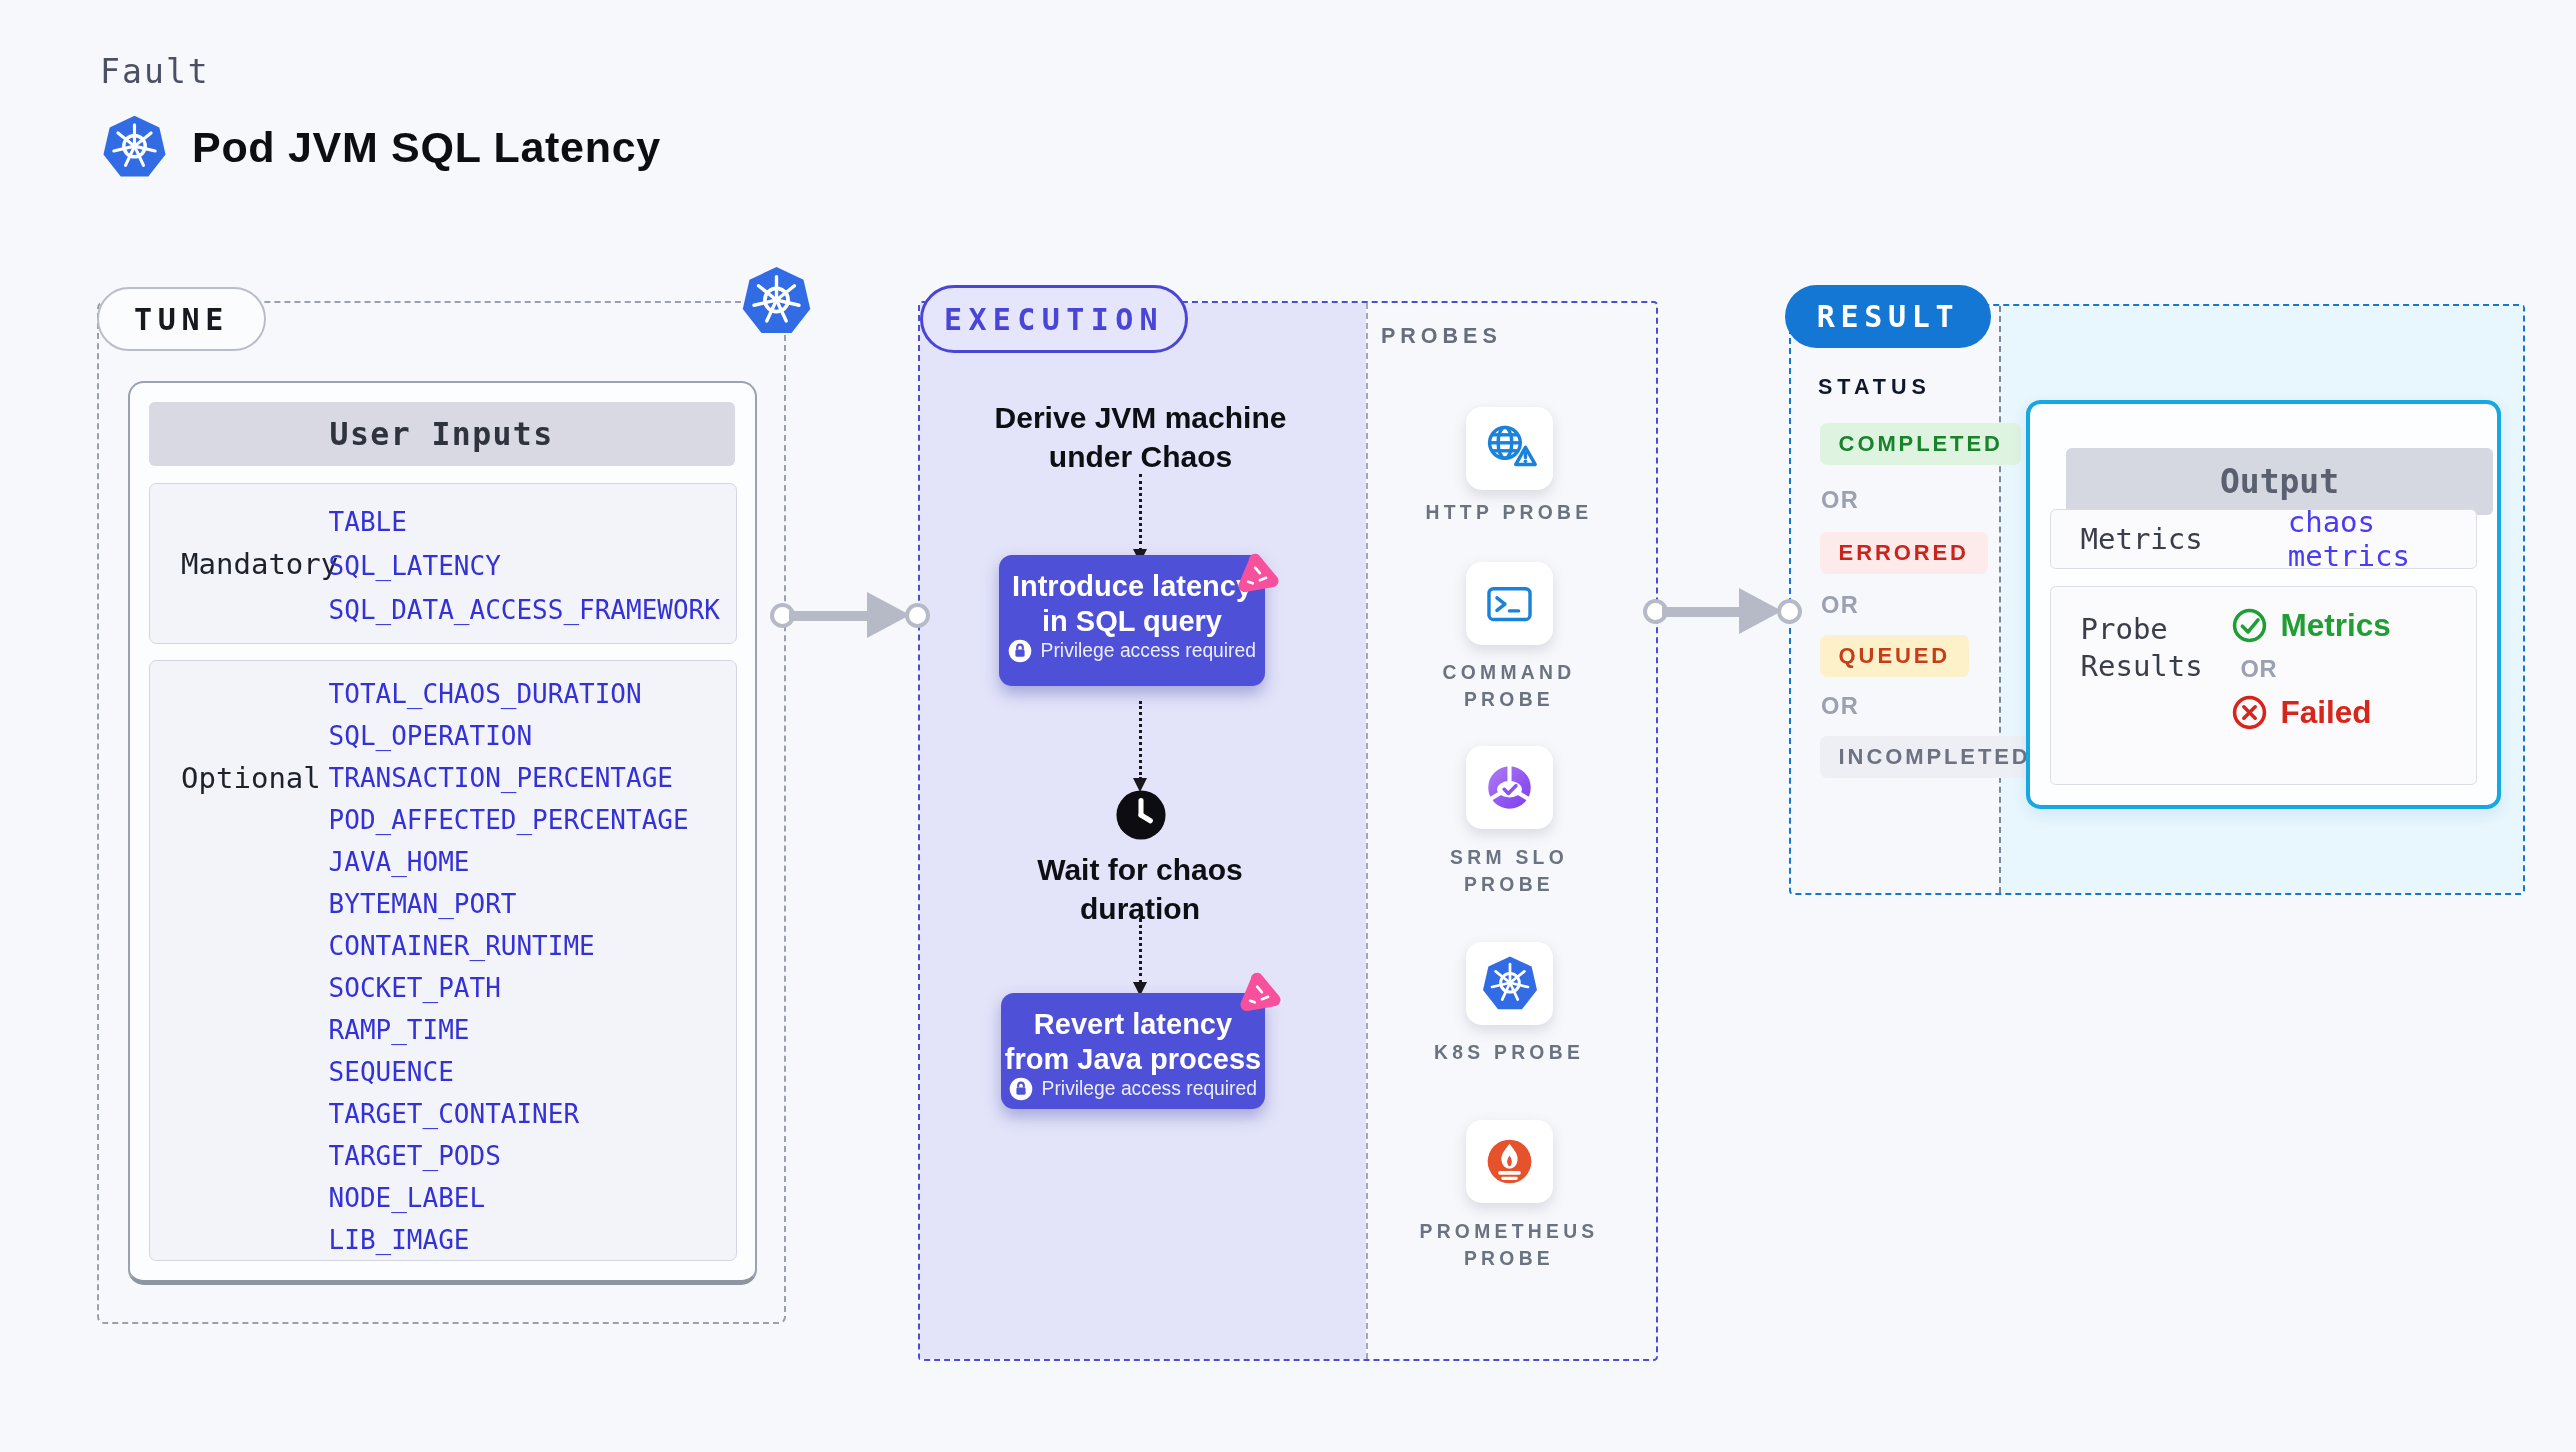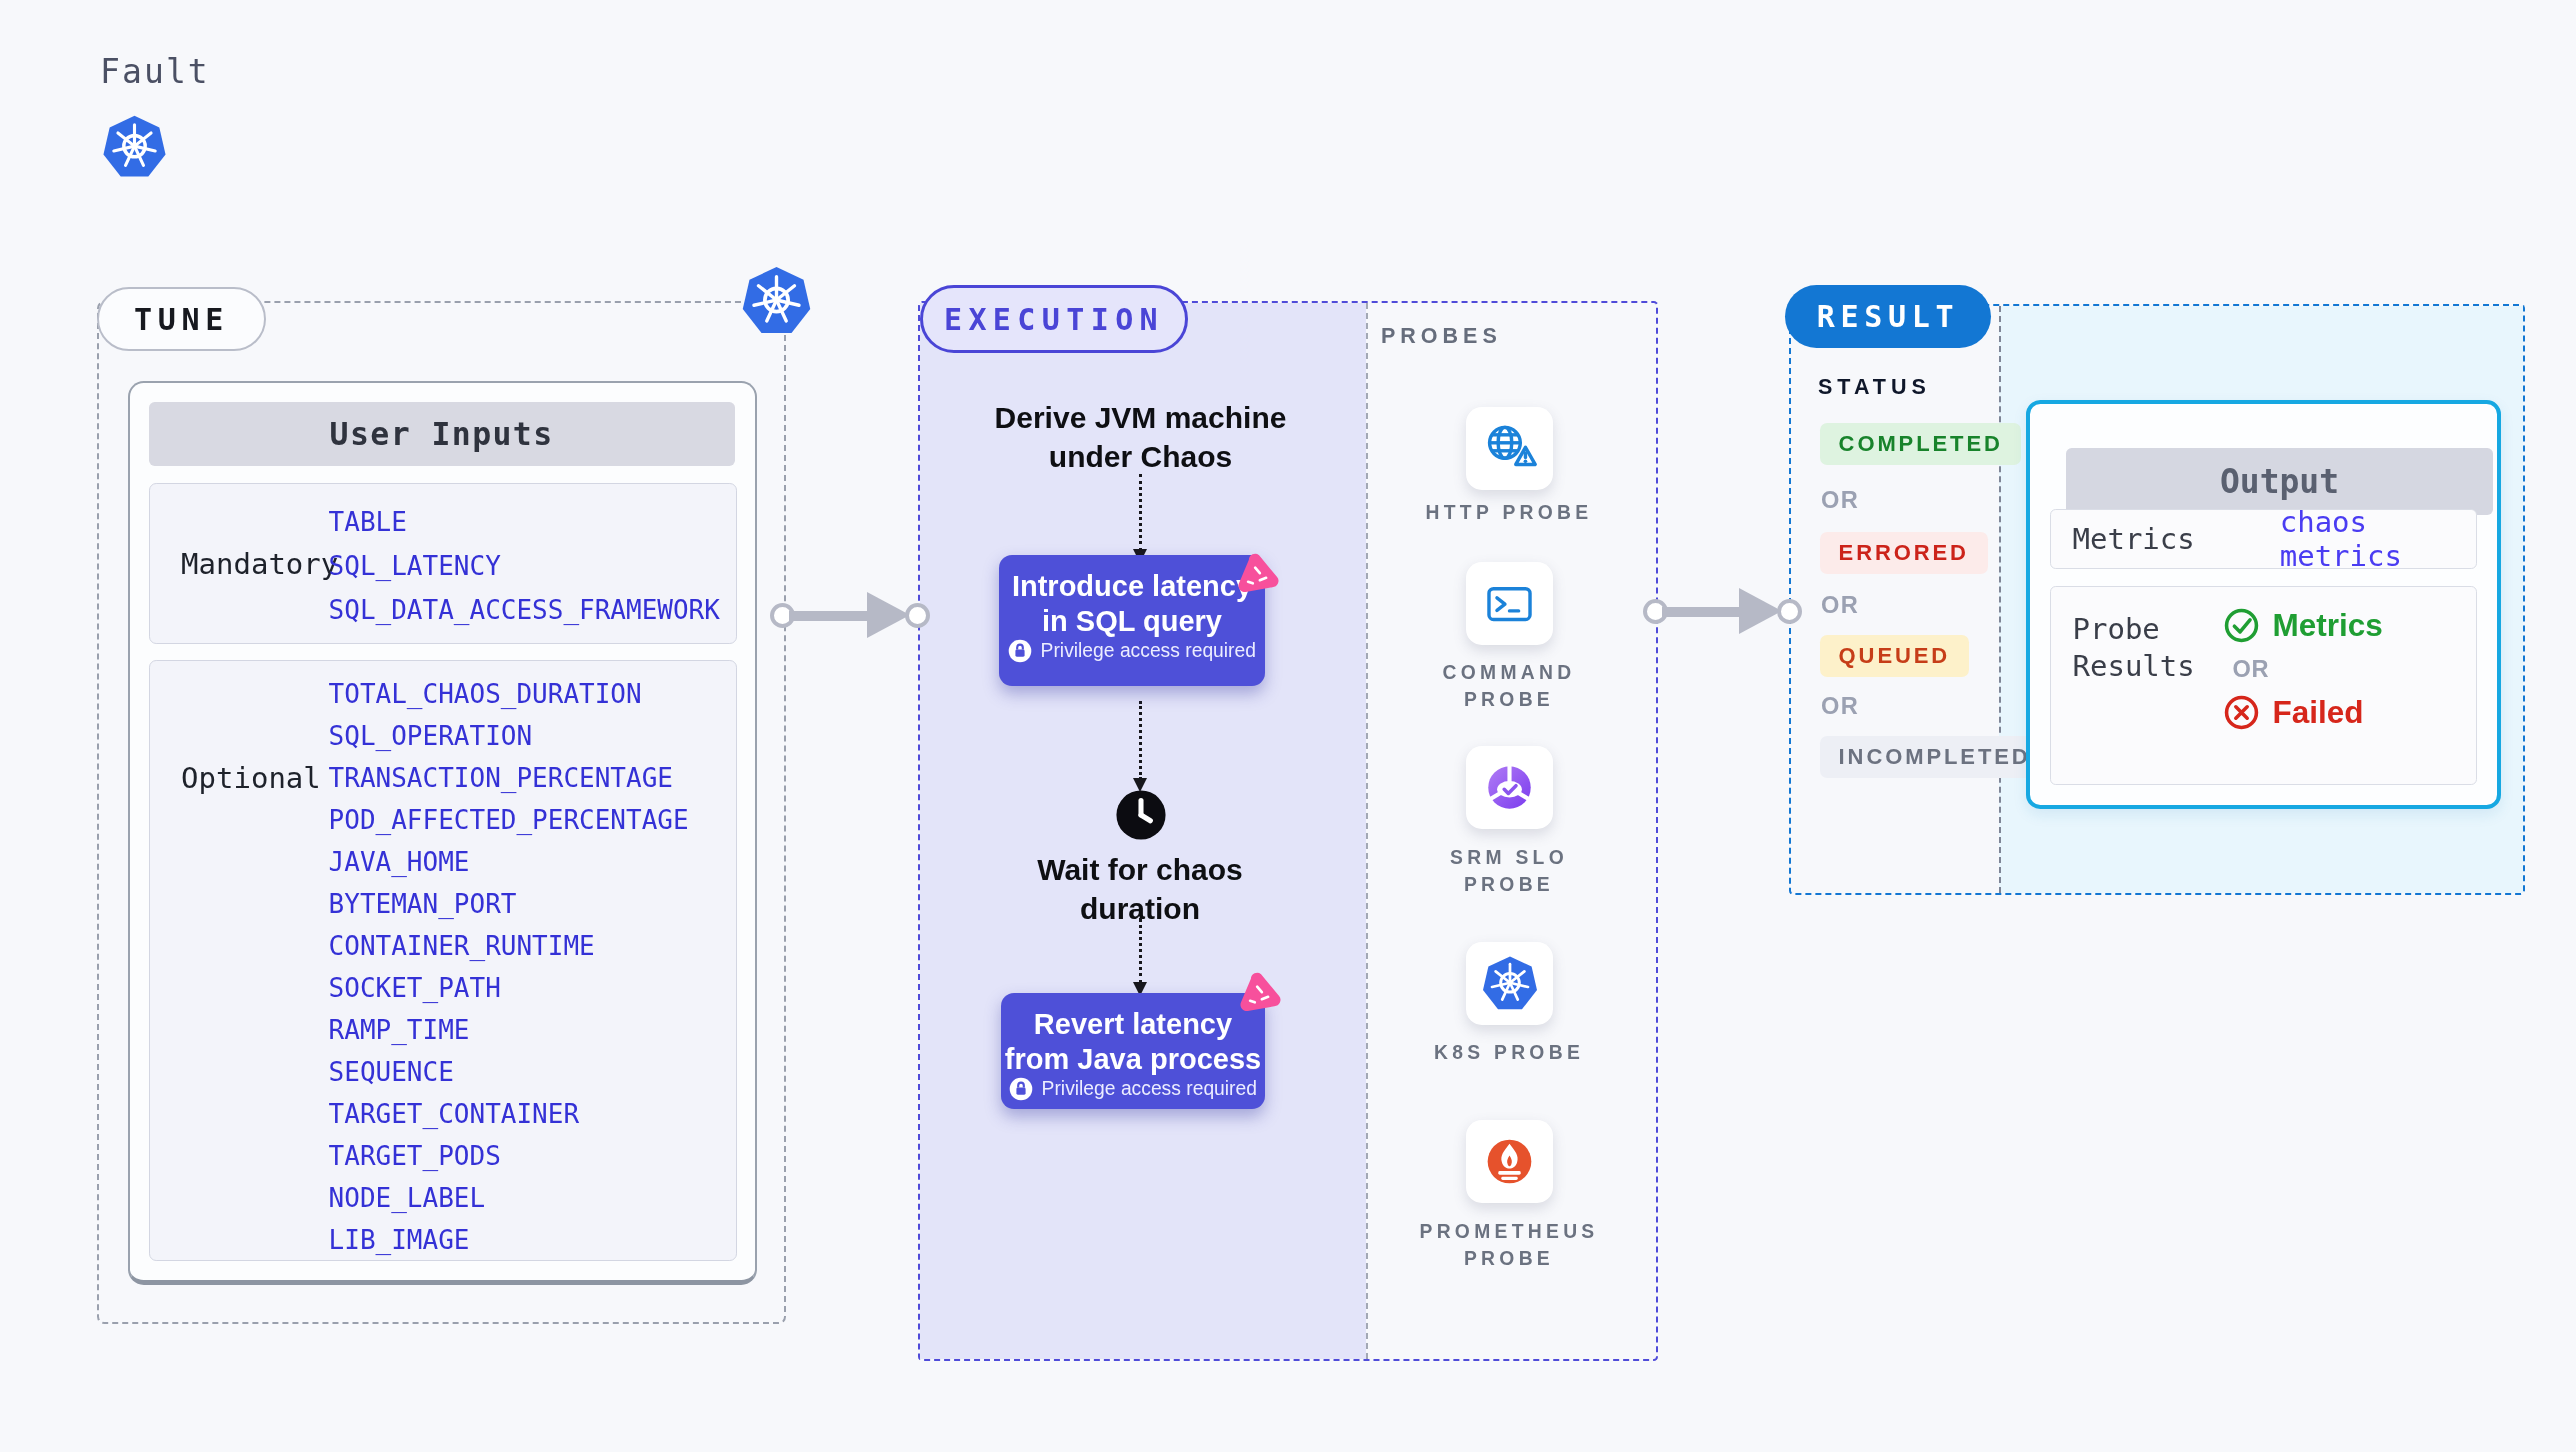--- a/index.html
+++ b/index.html
@@ -85,21 +85,21 @@
   .badge-errored{background:#fcebea;color:#cc231a;}
   .badge-queued{background:#fdf1ca;color:#c63d18;}
   .badge-incompleted{background:#edeff5;color:#6c7280;}
   .or-text{font-size:23.6px;font-weight:bold;color:#9ba1b2;letter-spacing:1.4px;}
 
   
   .output-card{left:2026px;top:400px;width:467px;height:401px;background:#fdfeff;
         border:4.3px solid #16a8e2;border-radius:14.3px;box-shadow:0 5.7px 14.3px rgba(22,120,180,0.10);}
   .output-header{left:36px;top:20px;width:427px;height:67px;background:#d5d7e1;border-radius:5.7px;
         font-size:33px;font-weight:bold;color:#5a6070;display:flex;align-items:center;justify-content:center;margin-top:24px;}
-  .output-row{left:20px;width:427px;background:#fbfbfd;border:1.4px solid #dadde6;border-radius:5.7px;box-sizing:border-box;}
+  .output-row{left:20px;width:427px;background:#fbfbfd;border:1.4px solid #dadde6;border-radius:5.7px;box-sizing:border-box;padding-left:8px;}
   .row-metrics{top:105px;height:60px;display:flex;align-items:center;}
   .metrics-label{font-size:29px;color:#3a3e49;padding-left:21.5px;}
   .metrics-value{font-size:29px;color:#4a3cf2;margin-left:85px;}
   .row-probe{top:182px;height:199px;display:flex;}
   .probe-res-label{font-size:29px;color:#3a3e49;line-height:37px;padding:24px 0 0 21.5px;width:150px;flex:0 0 150px;}
   .verdicts{padding-top:20px;}
   .verdict-row{display:flex;align-items:center;gap:13px;}
   .verdict-passed{font-size:31.5px;font-weight:bold;color:#1f9e33;}
   .verdict-failed{font-size:31.5px;font-weight:bold;color:#d6261b;}
   .verdict-or{font-size:23.6px;font-weight:bold;color:#9ba1b2;margin:11.5px 0 11.5px 10px;letter-spacing:0.7px;}
@@ -118,20 +118,21 @@
           <line x1="50" y1="48" x2="74" y2="29"></line>
         <line x1="50" y1="48" x2="80" y2="55"></line>
           <line x1="50" y1="48" x2="63" y2="76"></line>
         <line x1="50" y1="48" x2="37" y2="76"></line>
           <line x1="50" y1="48" x2="20" y2="55"></line>
         <line x1="50" y1="48" x2="26" y2="29"></line>
       </g>
       <circle cx="50" cy="48" r="15.5" fill="none" stroke="#fff" stroke-width="5"></circle>
       <circle cx="50" cy="48" r="4" fill="#fff"></circle>
     </svg>
+    <div class="page-title sans">Pod JVM SQL Latency</div>
   </div>
 
   <div class="abs tune-box"></div>
   <div class="abs pill pill-tune mono">TUNE</div>
   <svg class="abs" style="left:739px;top:264px;" width="75" height="75" viewBox="0 0 100 100">
     <polygon points="50,4 86,21 95,60 70,92 30,92 5,60 14,21" fill="#326CE5"></polygon>
     <g stroke="#fff" stroke-width="4.5" stroke-linecap="round">
       <line x1="50" y1="48" x2="50" y2="17"></line>
         <line x1="50" y1="48" x2="74" y2="29"></line>
       <line x1="50" y1="48" x2="80" y2="55"></line>

